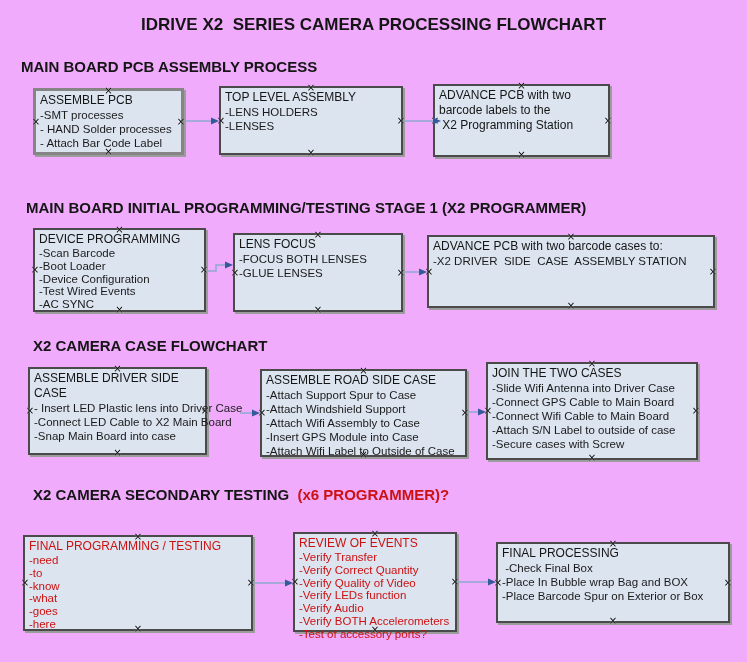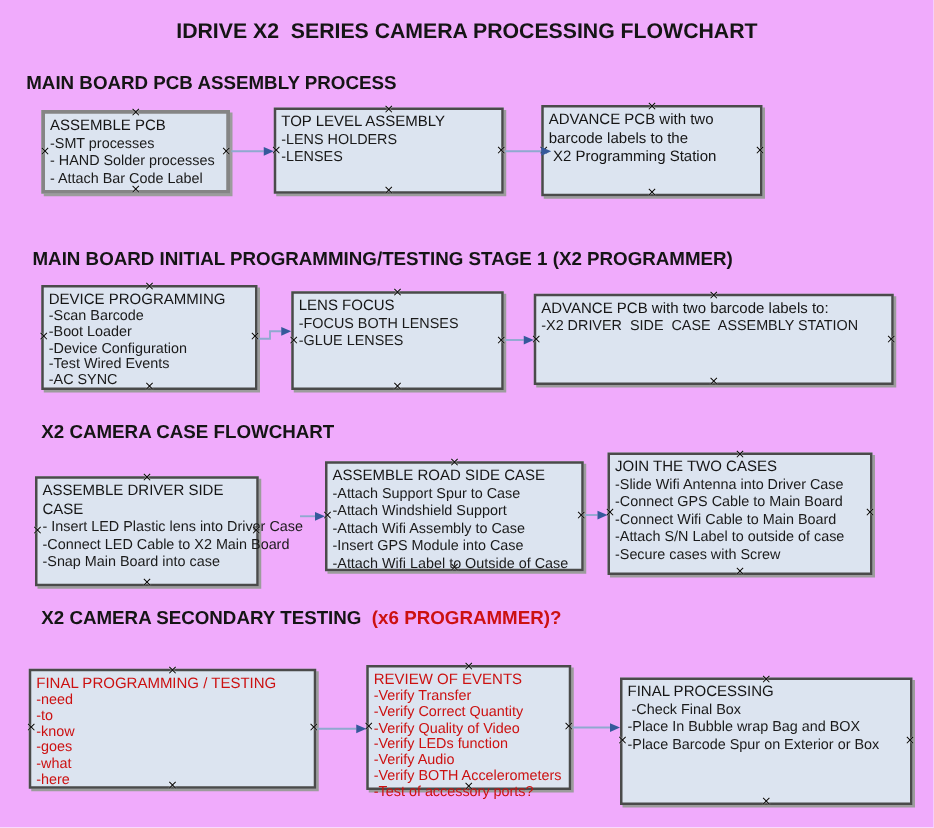--- a/index.html
+++ b/index.html
@@ -98,29 +98,29 @@
     <div class="box-title">LENS FOCUS</div>
     <div class="box-item">-FOCUS BOTH LENSES</div>
     <div class="box-item">-GLUE LENSES</div>
   <span class="xmark" style="left: 50%; top: 0%;">×</span>
       <span class="xmark" style="left: 50%; top: 100%;">×</span>
       <span class="xmark" style="left: 0%; top: 50%;">×</span>
       <span class="xmark" style="left: 100%; top: 50%;">×</span>
     </div>
 
   <div class="box" style="left:427px; top:235px; width:288px; height:73px;">
-    <div class="box-title">ADVANCE PCB with two barcode labels to:</div>
+    <div class="box-title">ADVANCE PCB with two barcode cases to:</div>
     <div class="box-item">-X2 DRIVER  SIDE  CASE  ASSEMBLY STATION</div>
   <span class="xmark" style="left: 50%; top: 0%;">×</span>
       <span class="xmark" style="left: 50%; top: 100%;">×</span>
       <span class="xmark" style="left: 0%; top: 50%;">×</span>
       <span class="xmark" style="left: 100%; top: 50%;">×</span>
     </div>
 
-  <div class="box" style="left:28px; top:381px; width:179px; height:88px;">
+  <div class="box" style="left:28px; top:367px; width:179px; height:88px;">
     <div class="box-title">ASSEMBLE DRIVER SIDE CASE</div>
     <div class="box-item">- Insert LED Plastic lens into Driver Case</div>
     <div class="box-item">-Connect LED Cable to X2 Main Board</div>
     <div class="box-item">-Snap Main Board into case</div>
   <span class="xmark" style="left: 50%; top: 0%;">×</span>
       <span class="xmark" style="left: 50%; top: 100%;">×</span>
       <span class="xmark" style="left: 0%; top: 50%;">×</span>
       <span class="xmark" style="left: 100%; top: 50%;">×</span>
     </div>
 
@@ -148,22 +148,22 @@
       <span class="xmark" style="left: 50%; top: 100%;">×</span>
       <span class="xmark" style="left: 0%; top: 50%;">×</span>
       <span class="xmark" style="left: 100%; top: 50%;">×</span>
     </div>
 
   <div class="box red tight" style="left:23px; top:535px; width:230px; height:96px;">
     <div class="box-title">FINAL PROGRAMMING / TESTING</div>
     <div class="box-item">-need</div>
     <div class="box-item">-to</div>
     <div class="box-item">-know</div>
+    <div class="box-item">-what</div>
     <div class="box-item">-goes</div>
-    <div class="box-item">-what</div>
     <div class="box-item">-here</div>
   <span class="xmark" style="left: 50%; top: 0%;">×</span>
       <span class="xmark" style="left: 50%; top: 100%;">×</span>
       <span class="xmark" style="left: 0%; top: 50%;">×</span>
       <span class="xmark" style="left: 100%; top: 50%;">×</span>
     </div>
 
   <div class="box red tight" style="left:293px; top:532px; width:164px; height:100px;">
     <div class="box-title">REVIEW OF EVENTS</div>
     <div class="box-item">-Verify Transfer</div>
@@ -172,21 +172,21 @@
     <div class="box-item">-Verify LEDs function</div>
     <div class="box-item">-Verify Audio</div>
     <div class="box-item">-Verify BOTH Accelerometers</div>
     <div class="box-item">-Test of accessory ports?</div>
   <span class="xmark" style="left: 50%; top: 0%;">×</span>
       <span class="xmark" style="left: 50%; top: 100%;">×</span>
       <span class="xmark" style="left: 0%; top: 50%;">×</span>
       <span class="xmark" style="left: 100%; top: 50%;">×</span>
     </div>
 
-  <div class="box" style="left:496px; top:542px; width:234px; height:102px;">
+  <div class="box" style="left:496px; top:542px; width:234px; height:81px;">
     <div class="box-title">FINAL PROCESSING</div>
     <div class="box-item"> -Check Final Box</div>
     <div class="box-item">-Place In Bubble wrap Bag and BOX</div>
     <div class="box-item">-Place Barcode Spur on Exterior or Box</div>
   <span class="xmark" style="left: 50%; top: 0%;">×</span>
       <span class="xmark" style="left: 50%; top: 100%;">×</span>
       <span class="xmark" style="left: 0%; top: 50%;">×</span>
       <span class="xmark" style="left: 100%; top: 50%;">×</span>
     </div>
 

